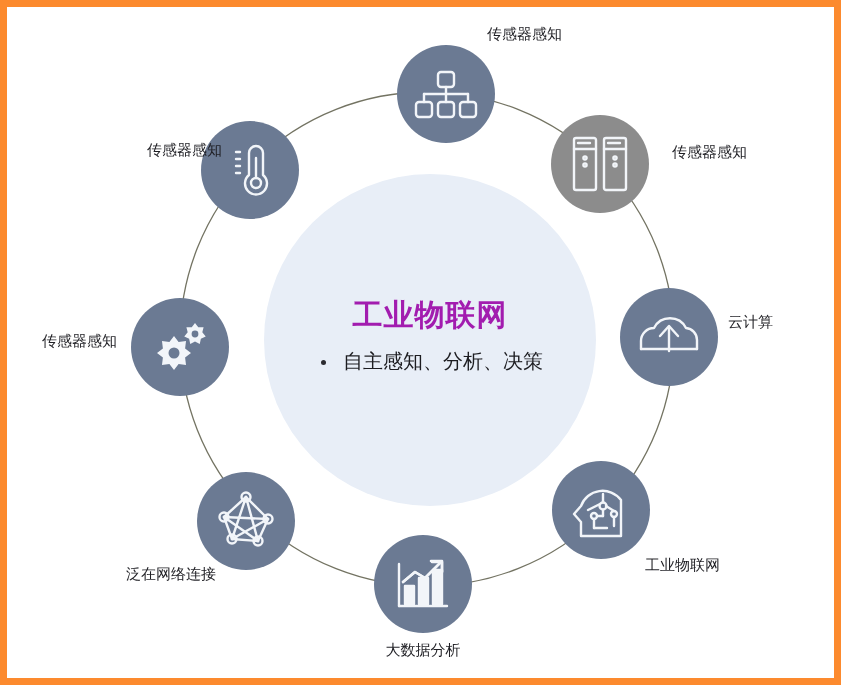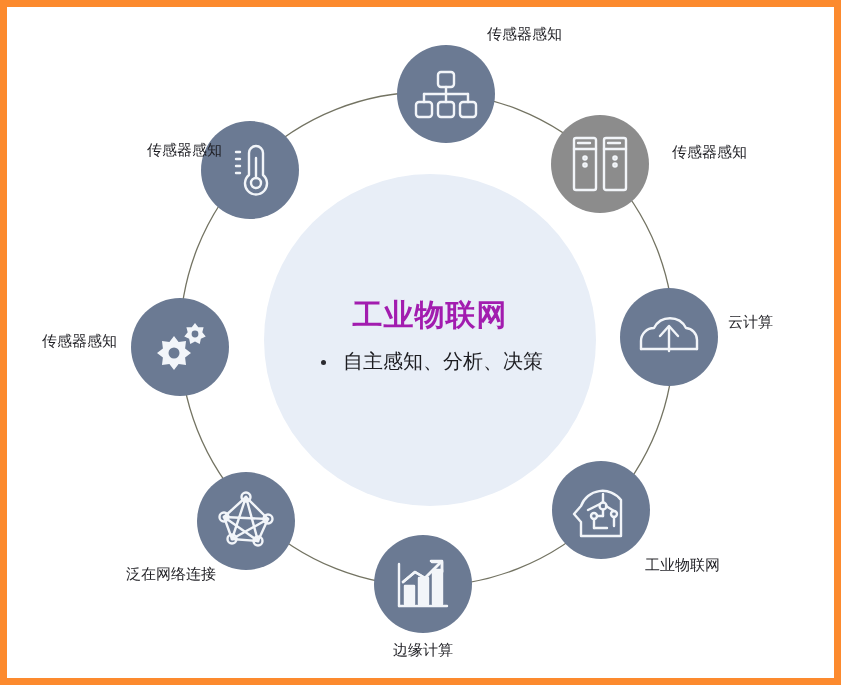--- a/index.html
+++ b/index.html
@@ -275,20 +275,20 @@
   <div id="center-text">
     <div id="center-title">工业物联网</div>
     <ul class="center-bullets" id="center-bullets"><li><span class="bullet-dot"></span><span>自主感知、分析、决策</span></li></ul>
   </div>
 
   <div id="labels-layer">
       <div class="node-label label-right" style="top: 26px; left: 487px;">传感器感知</div>
       <div class="node-label label-right" style="top: 144px; left: 672px;">传感器感知</div>
       <div class="node-label label-right" style="top: 314px; left: 728px;">云计算</div>
       <div class="node-label label-right" style="top: 557px; left: 645px;">工业物联网</div>
-      <div class="node-label label-center" style="top: 642px; left: 273px; width: 300px;">边缘计算</div>
+      <div class="node-label label-center" style="top: 642px; left: 273px; width: 300px;">大数据分析</div>
       <div class="node-label label-left" style="top: 566px; left: 0px; width: 216px;">泛在网络连接</div>
       <div class="node-label label-left" style="top: 333px; left: 0px; width: 117px;">传感器感知</div>
       <div class="node-label label-left" style="top: 142px; left: 0px; width: 185px; padding-left: 37px;">传感器感知</div>
     </div>
 
   <div id="frame-border"></div>
 </div>
 
 </body></html>

